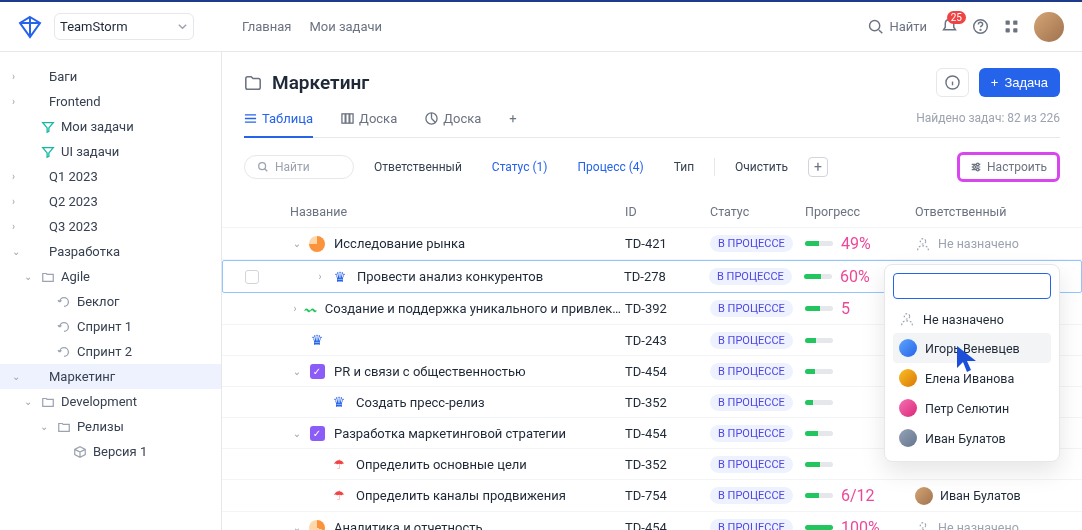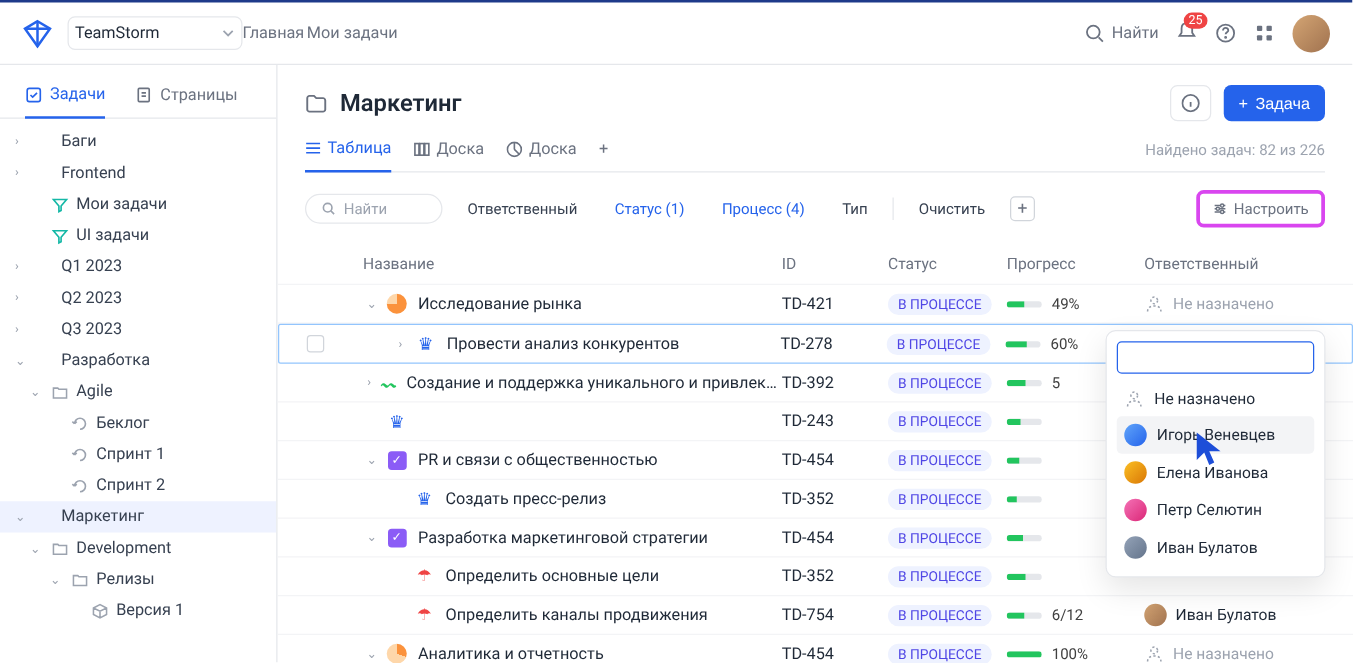--- a/index.html
+++ b/index.html
@@ -3,21 +3,21 @@
 <meta charset="utf-8">
 <style>
   * { box-sizing: border-box; margin: 0; padding: 0; }
   body { font-family: -apple-system, BlinkMacSystemFont, 'Segoe UI', Roboto, sans-serif; font-size: 13px; color: #1f2937; background: #fff; width: 1082px; height: 530px; overflow: hidden; }
   
   .top-border { height: 2px; background: #1e3a8a; }
   
   .header { display: flex; align-items: center; height: 50px; padding: 0 18px; border-bottom: 1px solid #e5e7eb; }
   .logo { width: 24px; height: 24px; margin-right: 12px; color: #2563eb; }
   .workspace-select { display: flex; align-items: center; gap: 8px; border: 1px solid #e5e7eb; border-radius: 6px; padding: 5px 5px; font-size: 13px; cursor: pointer; width: 140px; justify-content: space-between; }
-  .header-nav { display: flex; gap: 2px; font-size: 13px; color: #6b7280; }
+  .header-nav { display: flex; gap: 18px; margin-left: 48px; font-size: 13px; color: #6b7280; }
   .header-nav span { cursor: pointer; }
   .header-right { margin-left: auto; display: flex; align-items: center; gap: 14px; color: #6b7280; }
   .header-right .search-link { display: flex; align-items: center; gap: 5px; cursor: pointer; font-size: 13px; }
   .notif-wrap { position: relative; cursor: pointer; }
   .notif-badge { position: absolute; top: -6px; right: -8px; background: #ef4444; color: #fff; font-size: 10px; padding: 1px 4px; border-radius: 8px; }
   .avatar { width: 30px; height: 30px; border-radius: 50%; background: linear-gradient(135deg, #d4a574, #a0724f); }
   .hicon { width: 17px; height: 17px; cursor: pointer; }
   
   .main-container { display: flex; height: calc(530px - 52px); }
   
@@ -34,21 +34,21 @@
   
   .content { flex: 1; display: flex; flex-direction: column; overflow: hidden; }
   .content-header { padding: 16px 22px 0; }
   .title-row { display: flex; align-items: center; gap: 10px; }
   .title-row h1 { font-size: 19px; font-weight: 600; }
   .title-actions { margin-left: auto; display: flex; gap: 10px; }
   .btn { display: flex; align-items: center; gap: 6px; padding: 6px 12px; border-radius: 6px; font-size: 13px; cursor: pointer; border: 1px solid #e5e7eb; background: #fff; }
   .btn.primary { background: #2563eb; color: #fff; border: none; }
   .btn.icon-only { padding: 6px 8px; color: #6b7280; }
   
-  .view-tabs { display: flex; align-items: flex-end; gap: 18px; margin-top: 14px; border-bottom: 1px solid #e5e7eb; font-size: 13px; color: #6b7280; }
+  .view-tabs { display: flex; align-items: flex-start; gap: 28px; margin-top: 14px; border-bottom: 1px solid #e5e7eb; font-size: 13px; color: #6b7280; }
   .view-tab { display: flex; align-items: center; gap: 5px; padding: 0 0 10px; cursor: pointer; }
   .view-tab.active { color: #2563eb; border-bottom: 2px solid #2563eb; margin-bottom: -1px; }
   .view-count { margin-left: auto; font-size: 12px; color: #9ca3af; padding-bottom: 10px; }
   
   .filter-bar { display: flex; align-items: center; gap: 10px; padding: 14px 22px; }
   .search-box { display: flex; align-items: center; gap: 6px; border: 1px solid #e5e7eb; border-radius: 14px; padding: 4px 12px; width: 110px; color: #9ca3af; font-size: 12px; }
   .filter-chip { font-size: 12px; padding: 4px 10px; border-radius: 14px; cursor: pointer; color: #374151; }
   .filter-chip.active { color: #2563eb; }
   .filter-sep { width: 1px; height: 18px; background: #e5e7eb; }
   .plus-circle { width: 20px; height: 20px; border: 1px solid #d1d5db; border-radius: 4px; display: flex; align-items: center; justify-content: center; color: #6b7280; cursor: pointer; font-size: 14px; }
@@ -68,21 +68,21 @@
   .row .row-toggle { width: 14px; color: #9ca3af; font-size: 10px; text-align: center; }
   .row .task-icon { width: 18px; height: 18px; margin: 0 8px 0 4px; display: inline-flex; align-items: center; justify-content: center; }
   .row .name-cell { flex: 1; display: flex; align-items: center; overflow: hidden; }
   .row .task-name { white-space: nowrap; overflow: hidden; text-overflow: ellipsis; }
   .indent-1 { padding-left: 22px; }
   
   .status-chip { display: inline-block; padding: 2px 8px; border-radius: 10px; font-size: 11px; background: #eef2ff; color: #4f46e5; }
   .progress-cell { display: flex; align-items: center; gap: 8px; }
   .progress-bar { width: 28px; height: 5px; background: #e5e7eb; border-radius: 3px; overflow: hidden; }
   .progress-fill { height: 100%; background: #22c55e; }
-  .progress-text { font-size: 12px; color: #404040; }
+  .progress-text { font-size: 16px; color: #ec4899; }
   .assignee-cell { display: flex; align-items: center; gap: 7px; font-size: 12.5px; }
   .assignee-cell.empty { color: #9ca3af; }
   .mini-avatar { width: 18px; height: 18px; border-radius: 50%; flex-shrink: 0; }
   .checkbox-empty { width: 14px; height: 14px; border: 1px solid #d1d5db; border-radius: 3px; }
 
   .dropdown { position: absolute; top: 68px; right: 22px; width: 176px; background: #fff; border: 1px solid #e5e7eb; border-radius: 8px; box-shadow: 0 10px 25px rgba(0,0,0,0.1); padding: 8px; z-index: 100; }
   .dropdown input { width: 100%; border: 1px solid #2563eb; border-radius: 4px; padding: 5px 8px; font-size: 12px; outline: none; margin-bottom: 6px; }
   .dropdown-item { display: flex; align-items: center; gap: 8px; padding: 6px 6px; border-radius: 4px; font-size: 12.5px; cursor: pointer; }
   .dropdown-item.hover { background: #f3f4f6; }
   
@@ -145,36 +145,20 @@
         <rect x="12" y="3" width="5" height="5" rx="1"></rect>
         <rect x="3" y="12" width="5" height="5" rx="1"></rect>
         <rect x="12" y="12" width="5" height="5" rx="1"></rect>
       </svg>
     <div class="avatar"></div>
   </div>
 </div>
 
 <div class="main-container">
   <div class="sidebar">
-    <div class="sidebar-tabs">
-      <div class="sidebar-tab active">
-        <svg width="14" height="14" viewBox="0 0 16 16" fill="none" stroke="currentColor" stroke-width="1.5">
-            <rect x="2" y="2" width="12" height="12" rx="2"></rect>
-            <path d="M5 8 L7 10 L11 6"></path>
-          </svg>
-        <span>Задачи</span>
-      </div>
-      <div class="sidebar-tab">
-        <svg width="14" height="14" viewBox="0 0 16 16" fill="none" stroke="currentColor" stroke-width="1.5">
-            <rect x="3" y="2" width="10" height="12" rx="1"></rect>
-            <path d="M6 6 H10 M6 9 H10"></path>
-          </svg>
-        <span>Страницы</span>
-      </div>
-    </div>
     <div class="tree" id="tree">
         <div class="tree-item">
           <span class="tree-toggle">›</span>
           <span class="tree-icon"></span>
           <span>Баги</span>
         </div>
         <div class="tree-item">
           <span class="tree-toggle">›</span>
           <span class="tree-icon"></span>
           <span>Frontend</span>

